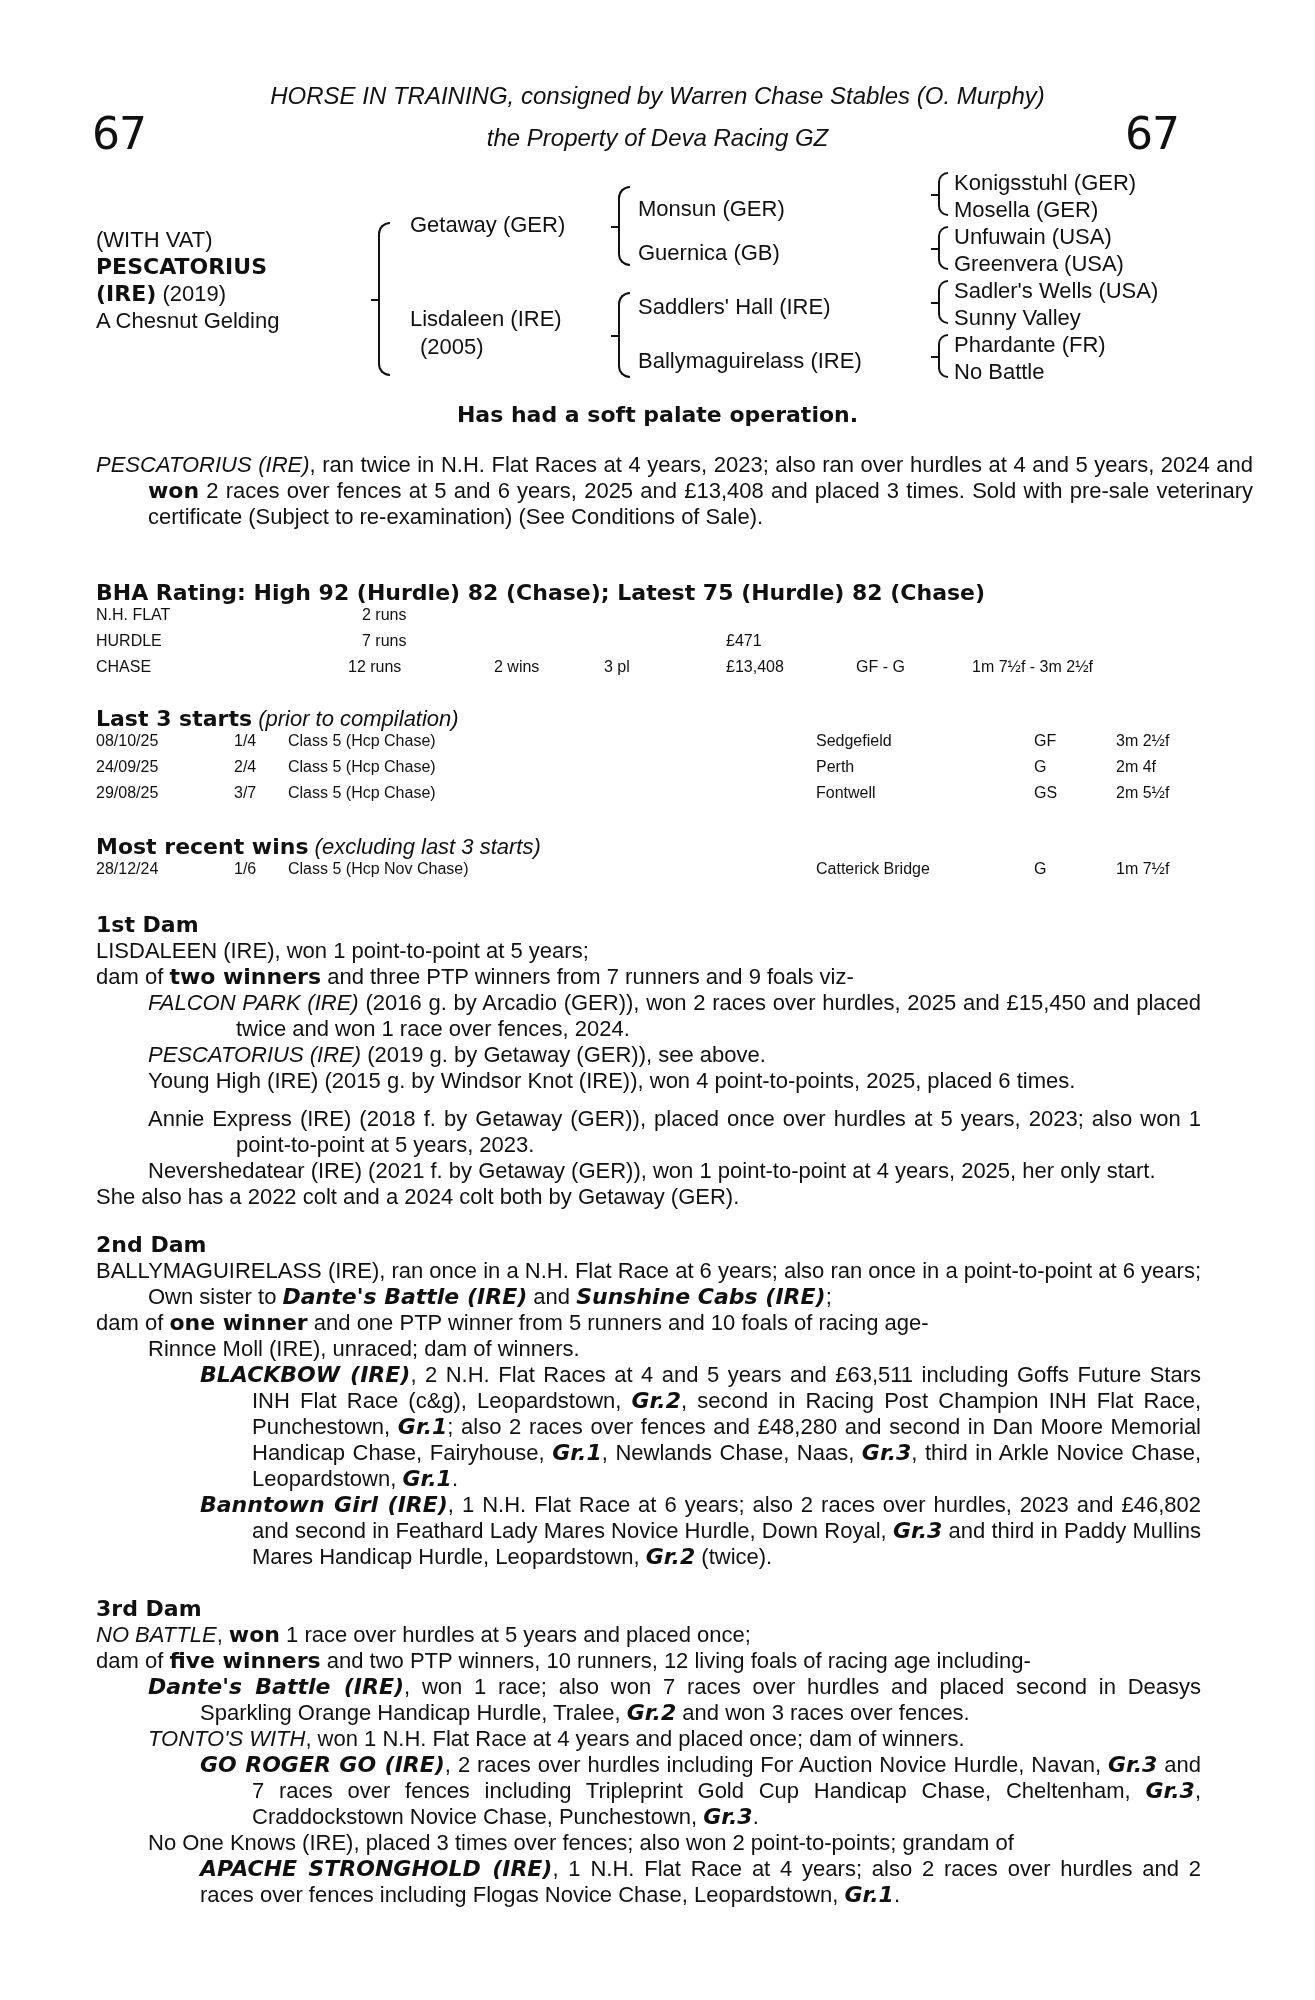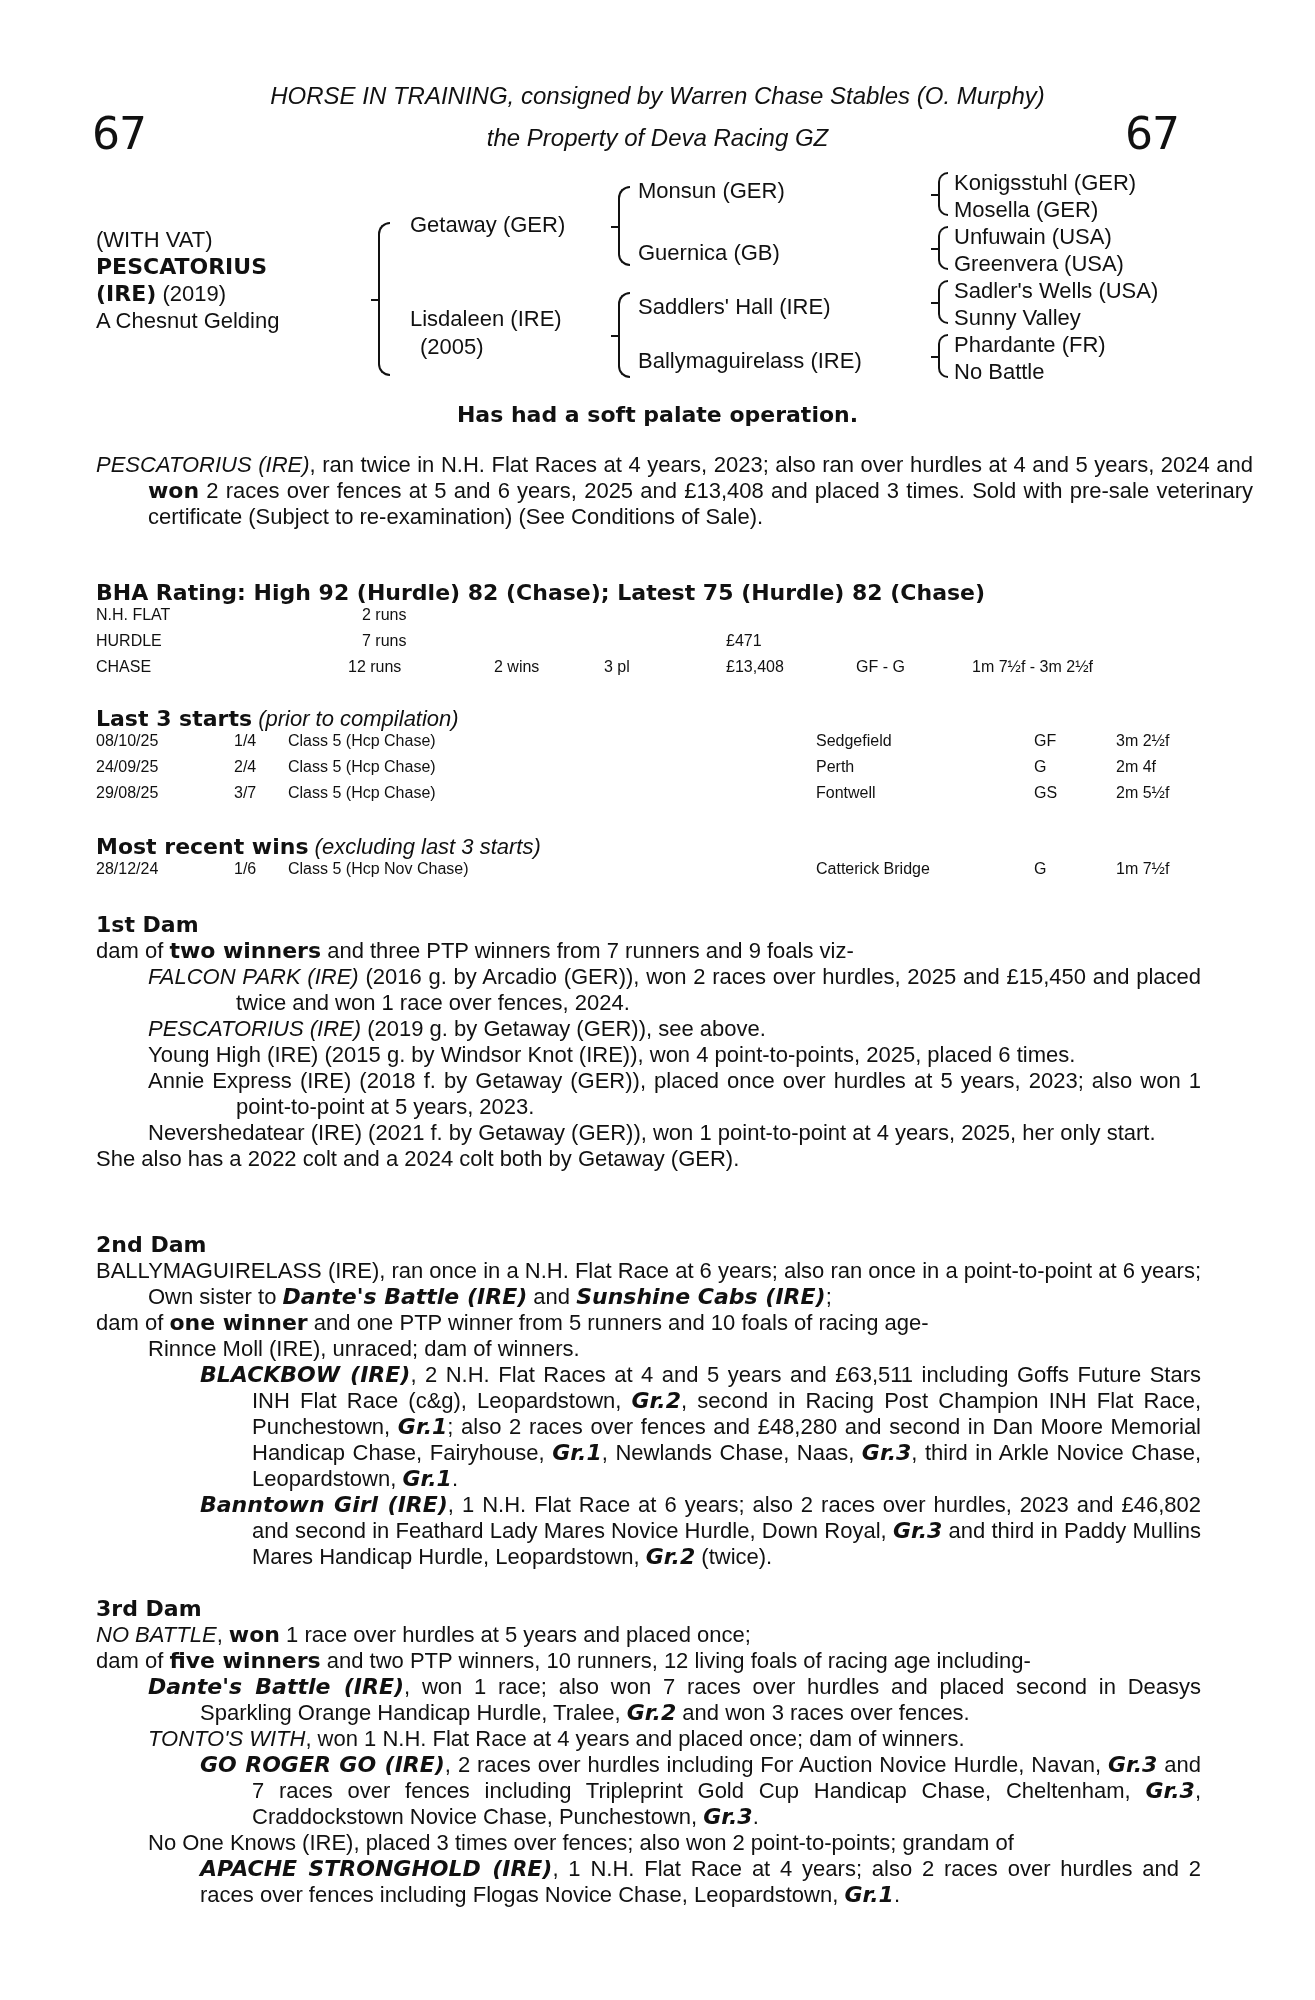--- a/index.html
+++ b/index.html
@@ -41,21 +41,21 @@
   <div>A Chesnut Gelding</div>
 </div>
 
 <div class="brace" style="left:378px; top:222px; width:10px; height:150px;"></div>
 <div class="abs ped" style="left:410px; top:212px;">Getaway (GER)</div>
 <div class="abs ped" style="left:410px; top:306px;">Lisdaleen (IRE)</div>
 <div class="abs ped" style="left:420px; top:334px;">(2005)</div>
 
 <div class="brace" style="left:618px; top:186px; width:10px; height:76px;"></div>
 <div class="brace" style="left:618px; top:292px; width:10px; height:82px;"></div>
-<div class="abs ped" style="left:638px; top:178px;text-align:right;">Monsun (GER)</div>
+<div class="abs ped" style="left:638px; top:196px;text-align:right;">Monsun (GER)</div>
 <div class="abs ped" style="left:638px; top:240px;">Guernica (GB)</div>
 <div class="abs ped" style="left:638px; top:294px;">Saddlers' Hall (IRE)</div>
 <div class="abs ped" style="left:638px; top:348px;">Ballymaguirelass (IRE)</div>
 
 <div class="brace" style="left:938px; top:172px; width:8px; height:40px;"></div>
 <div class="brace" style="left:938px; top:226px; width:8px; height:40px;"></div>
 <div class="brace" style="left:938px; top:280px; width:8px; height:40px;"></div>
 <div class="brace" style="left:938px; top:334px; width:8px; height:40px;"></div>
 <div class="abs ped" style="left:954px; top:170px;">Konigsstuhl (GER)</div>
 <div class="abs ped" style="left:954px; top:197px;">Mosella (GER)</div>
@@ -121,25 +121,26 @@
   <span style="left:0">28/12/24</span>
   <span style="left:138px">1/6</span>
   <span style="left:192px">Class 5 (Hcp Nov Chase)</span>
   <span style="left:720px">Catterick Bridge</span>
   <span style="left:938px">G</span>
   <span style="left:1020px">1m 7½f</span>
 </div>
 
 <div class="para" style="top:912px;">
   <p class="sec">1st Dam</p>
+  <p>LISDALEEN (IRE), won 1 point-to-point at 5 years;</p>
   <p><span>dam of </span><span class="hv">two winners</span><span> and three PTP winners from 7 runners and 9 foals viz-</span></p>
   <p class="hang2" style="padding-left:140px;text-indent:-88px;"><span class="i">FALCON PARK (IRE)</span><span> (2016 g. by Arcadio (GER)), won 2 races over hurdles, 2025 and £15,450 and placed twice and won 1 race over fences, 2024.</span></p>
   <p class="hang2" style="padding-left:140px;text-indent:-88px;"><span class="i">PESCATORIUS (IRE)</span><span> (2019 g. by Getaway (GER)), see above.</span></p>
   <p class="hang2" style="padding-left:140px;text-indent:-88px;"><span>Young High (IRE)</span><span> (2015 g. by Windsor Knot (IRE)), won 4 point-to-points, 2025, placed 6 times.</span></p>
-  <p class="hang2" style="padding-left:140px;text-indent:-88px;"><span>Annie Express (IRE)</span><span> (2018 f. by Getaway (GER)), placed once over hurdles at 5 years, 2023; also won 1 point-to-point at 5 years, 2023.</span></p>
+  <p class="hang2" style="padding-left:140px;text-indent:-88px;margin-top:12px;"><span>Annie Express (IRE)</span><span> (2018 f. by Getaway (GER)), placed once over hurdles at 5 years, 2023; also won 1 point-to-point at 5 years, 2023.</span></p>
   <p class="hang2" style="padding-left:140px;text-indent:-88px;"><span>Nevershedatear (IRE)</span><span> (2021 f. by Getaway (GER)), won 1 point-to-point at 4 years, 2025, her only start.</span></p>
   <p>She also has a 2022 colt and a 2024 colt both by Getaway (GER).</p>
 </div>
 
 <div class="para" style="top:1232px;">
   <p class="sec">2nd Dam</p>
   <p style="padding-left:52px;text-indent:-52px;"><span>BALLYMAGUIRELASS (IRE), ran once in a N.H. Flat Race at 6 years; also ran once in a point-to-point at 6 years; Own sister to </span><span class="hvi">Dante's Battle (IRE)</span><span> and </span><span class="hvi">Sunshine Cabs (IRE)</span><span>;</span></p>
   <p><span>dam of </span><span class="hv">one winner</span><span> and one PTP winner from 5 runners and 10 foals of racing age-</span></p>
   <p style="padding-left:52px;">Rinnce Moll (IRE), unraced; dam of winners.</p>
   <p style="padding-left:156px;text-indent:-52px;"><span class="hvi">BLACKBOW (IRE)</span><span>, 2 N.H. Flat Races at 4 and 5 years and £63,511 including Goffs Future Stars INH Flat Race (c&amp;g), Leopardstown, </span><span class="hvi">Gr.2</span><span>, second in Racing Post Champion INH Flat Race, Punchestown, </span><span class="hvi">Gr.1</span><span>; also 2 races over fences and £48,280 and second in Dan Moore Memorial Handicap Chase, Fairyhouse, </span><span class="hvi">Gr.1</span><span>, Newlands Chase, Naas, </span><span class="hvi">Gr.3</span><span>, third in Arkle Novice Chase, Leopardstown, </span><span class="hvi">Gr.1</span><span>.</span></p>

